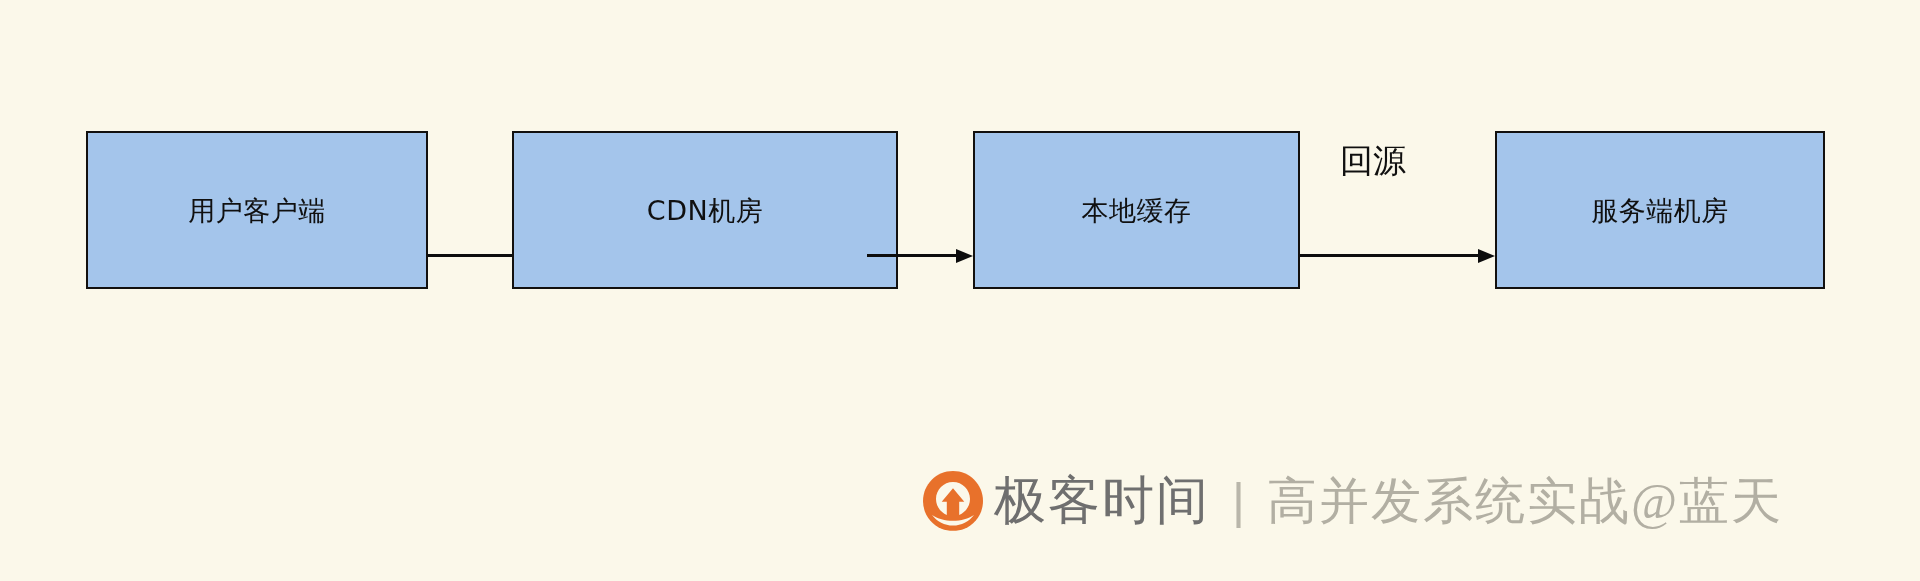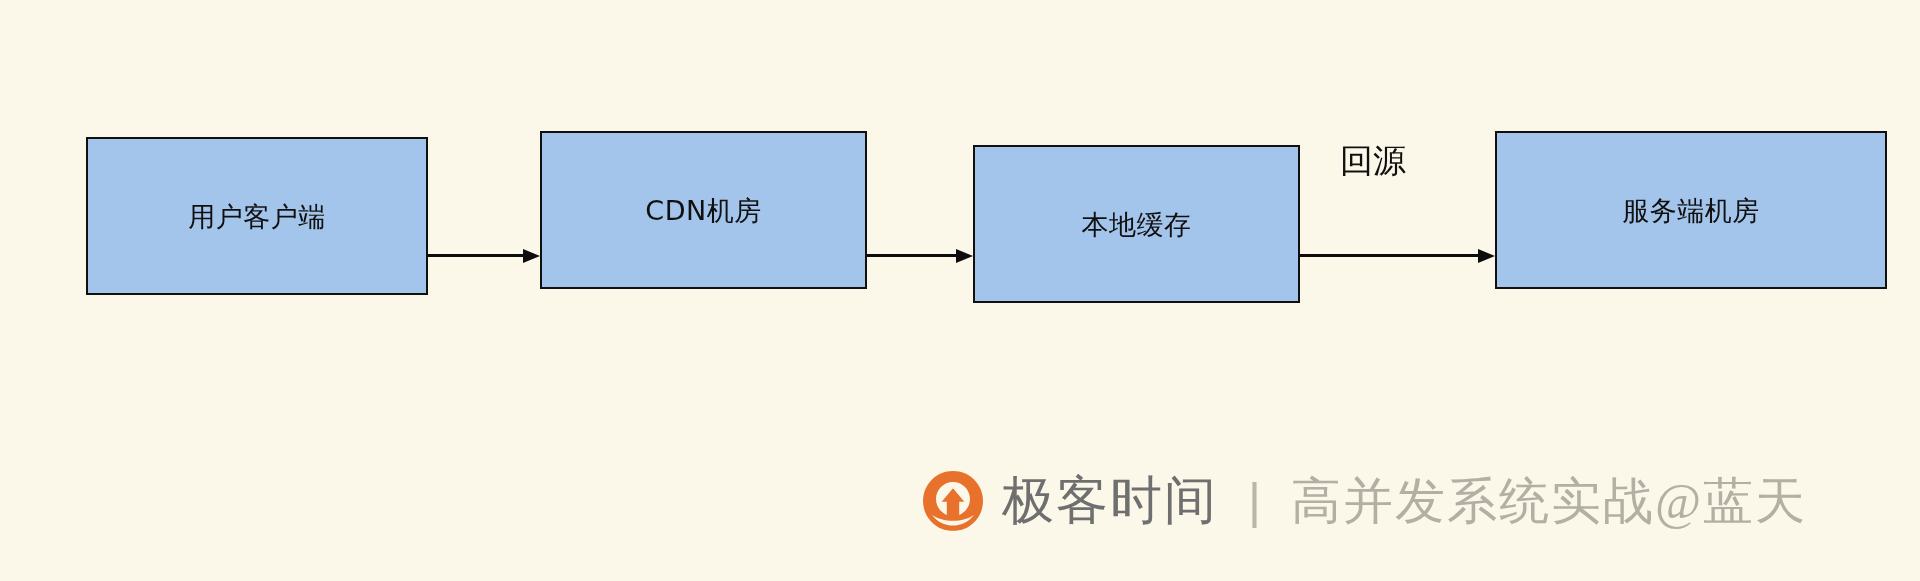--- a/index.html
+++ b/index.html
@@ -45,24 +45,24 @@
   }
   .node-label {
     font-size: 27px;
     line-height: 1;
     color: #101010;
     letter-spacing: 0.5px;
     white-space: nowrap;
     font-family: "DejaVu Sans", "Liberation Sans", sans-serif;
   }
 
-  .node.n0 { left: 86px;   width: 342px; margin-top: 6px; }
-  .node.n1 { left: 540px;  width: 327px; }
-  .node.n2 { left: 973px;  width: 327px; margin-top: 14px; }
-  .node.n3 { left: 1495px; width: 392px; }
+  .node.n0 { left: 86px;   width: 342px; }
+  .node.n1 { left: 512px;  width: 386px; }
+  .node.n2 { left: 973px;  width: 327px; }
+  .node.n3 { left: 1495px; width: 330px; }
 
   
   .arrow {
     position: absolute;
     height: 14px;
     top: 118px;           
   }
   .arrow .shaft {
     position: absolute;
     left: 0;
@@ -97,21 +97,21 @@
   }
 
   
   .watermark {
     position: absolute;
     left: 920px;
     top: 455px;
     height: 92px;
     display: flex;
     align-items: center;
-    gap: 16px;
+    gap: 8px;
   }
   .wm-logo {
     width: 66px;
     height: 66px;
     position: relative;
     flex: 0 0 auto;
   }
   .wm-brand {
     font-size: 52px;
     color: #6F6F6F;

